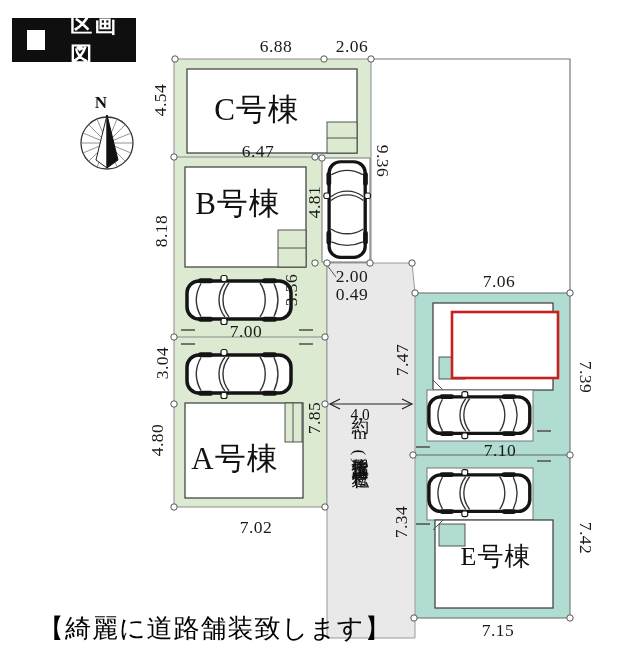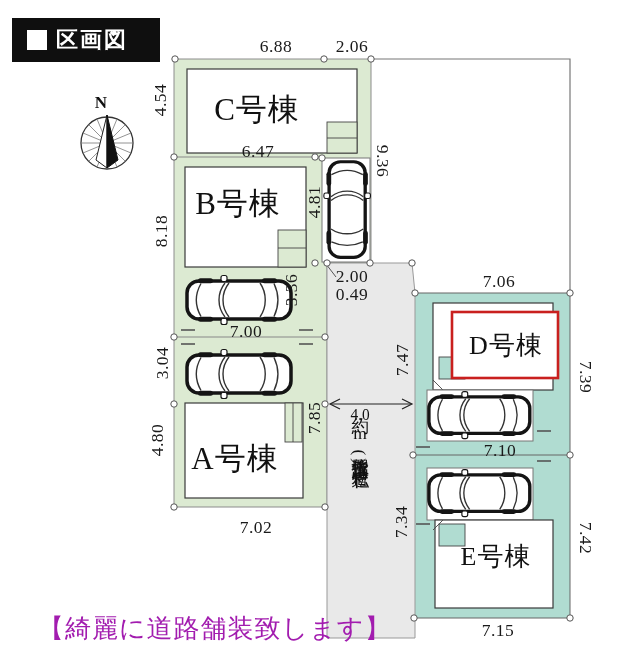--- a/index.html
+++ b/index.html
@@ -6,32 +6,32 @@
   #stage{position:relative;width:620px;height:660px;background:#ffffff;overflow:hidden;
          font-family:"Liberation Serif","DejaVu Serif",serif;}
   #draw{position:absolute;left:0;top:0;}
   .lbl{position:absolute;transform:translate(-50%,-50%);white-space:nowrap;color:#1a1a1a;
        font-family:"Liberation Serif","DejaVu Serif",serif;}
   .dim{font-size:17.5px;letter-spacing:.5px;}
   .rotccw{transform:translate(-50%,-50%) rotate(-90deg);}
   .rotcw{transform:translate(-50%,-50%) rotate(90deg);}
   .bldg{font-size:31px;letter-spacing:1px;color:#111;}
   .bldg-sm{font-size:26px;letter-spacing:1px;color:#111;}
-  .titlebox{position:absolute;left:12px;top:18px;width:148px;height:44px;background:#0f0f0f;
-            display:flex;align-items:center;gap:9px;padding-left:15px;box-sizing:border-box;}
+  .titlebox{position:absolute;left:12px;top:18px;width:124px;height:44px;background:#0f0f0f;
+            display:flex;align-items:center;gap:25px;padding-left:15px;box-sizing:border-box;}
   .titlesq{width:20px;height:20px;background:#ffffff;}
   .titletext{color:#ffffff;font-family:"Liberation Sans","DejaVu Sans",sans-serif;
              font-weight:bold;font-size:22px;letter-spacing:2px;}
   .north{font-weight:bold;font-size:17px;color:#111;}
   .roadlabel{position:absolute;left:350px;top:404px;writing-mode:vertical-rl;text-orientation:mixed;
              font-size:17.5px;line-height:1.15;letter-spacing:1px;color:#111;
              font-family:"Liberation Serif","DejaVu Serif",serif;}
   .roadlabel .tcy{text-combine-upright:all;}
   .roadlabel .upr{text-orientation:upright;}
-  .note{position:absolute;left:38px;top:611px;font-size:26px;color:#a21caf;letter-spacing:1px;}
+  .note{position:absolute;left:38px;top:611px;font-size:26px;color:#000000;letter-spacing:1px;}
 </style>
 </head>
 <body>
 
 <div id="stage">
 
   <svg id="draw" width="620" height="660" viewBox="0 0 620 660">
     <defs>
       <g id="car">
         <rect x="3" y="4" width="104" height="38" rx="12" fill="#fff" stroke="#141414" stroke-width="3.5"></rect>
@@ -164,21 +164,20 @@
   <div class="titlebox">
     <div class="titlesq"></div>
     <div class="titletext">区画図</div>
   </div>
 
   <div class="lbl north" style="left:101px;top:103px;">N</div>
 
   <div class="lbl bldg" style="left:257px;top:110px;font-family:Liberation Serif, serif;">C号棟</div>
   <div class="lbl bldg" style="left:238px;top:204px;">B号棟</div>
   <div class="lbl bldg" style="left:235px;top:459px;">A号棟</div>
-  <div class="lbl bldg-sm" style="left:506px;top:345px;">D号棟</div>
   <div class="lbl bldg-sm" style="left:496px;top:556px;">E号棟</div>
 
   <div class="lbl dim" style="left:248px;top:46px;margin-left:28px;">6.88</div>
   <div class="lbl dim" style="left:352px;top:46px;">2.06</div>
   <div class="lbl dim rotccw" style="left:160px;top:100px;">4.54</div>
   <div class="lbl dim" style="left:258px;top:151px;">6.47</div>
   <div class="lbl dim rotccw" style="left:161px;top:231px;">8.18</div>
   <div class="lbl dim rotccw" style="left:314px;top:202px;">4.81</div>
   <div class="lbl dim rotcw" style="left:382px;top:161px;">9.36</div>
   <div class="lbl dim rotccw" style="left:291px;top:290px;">3.36</div>

